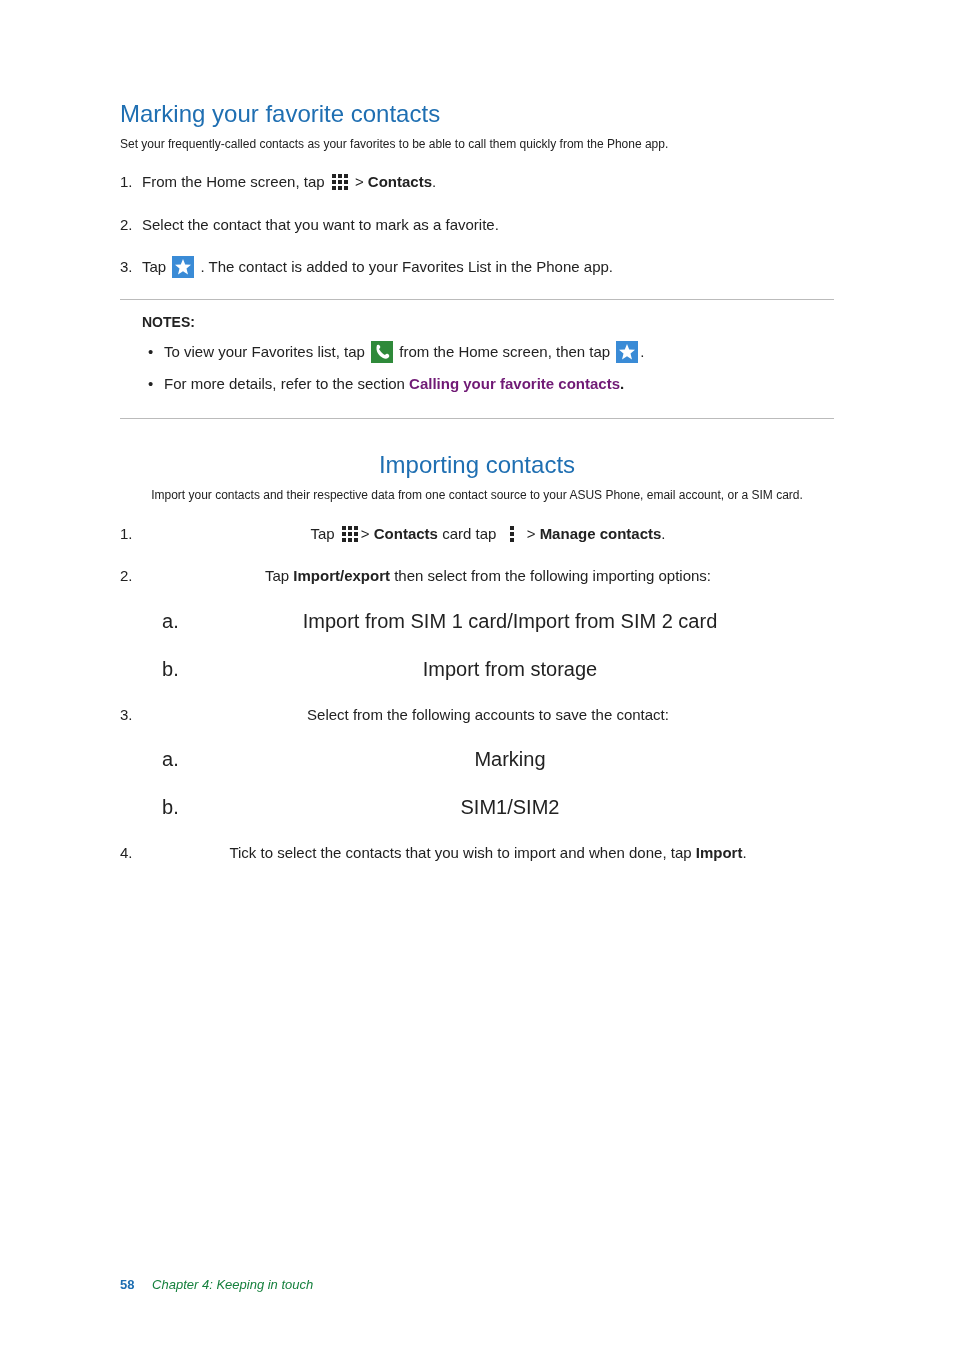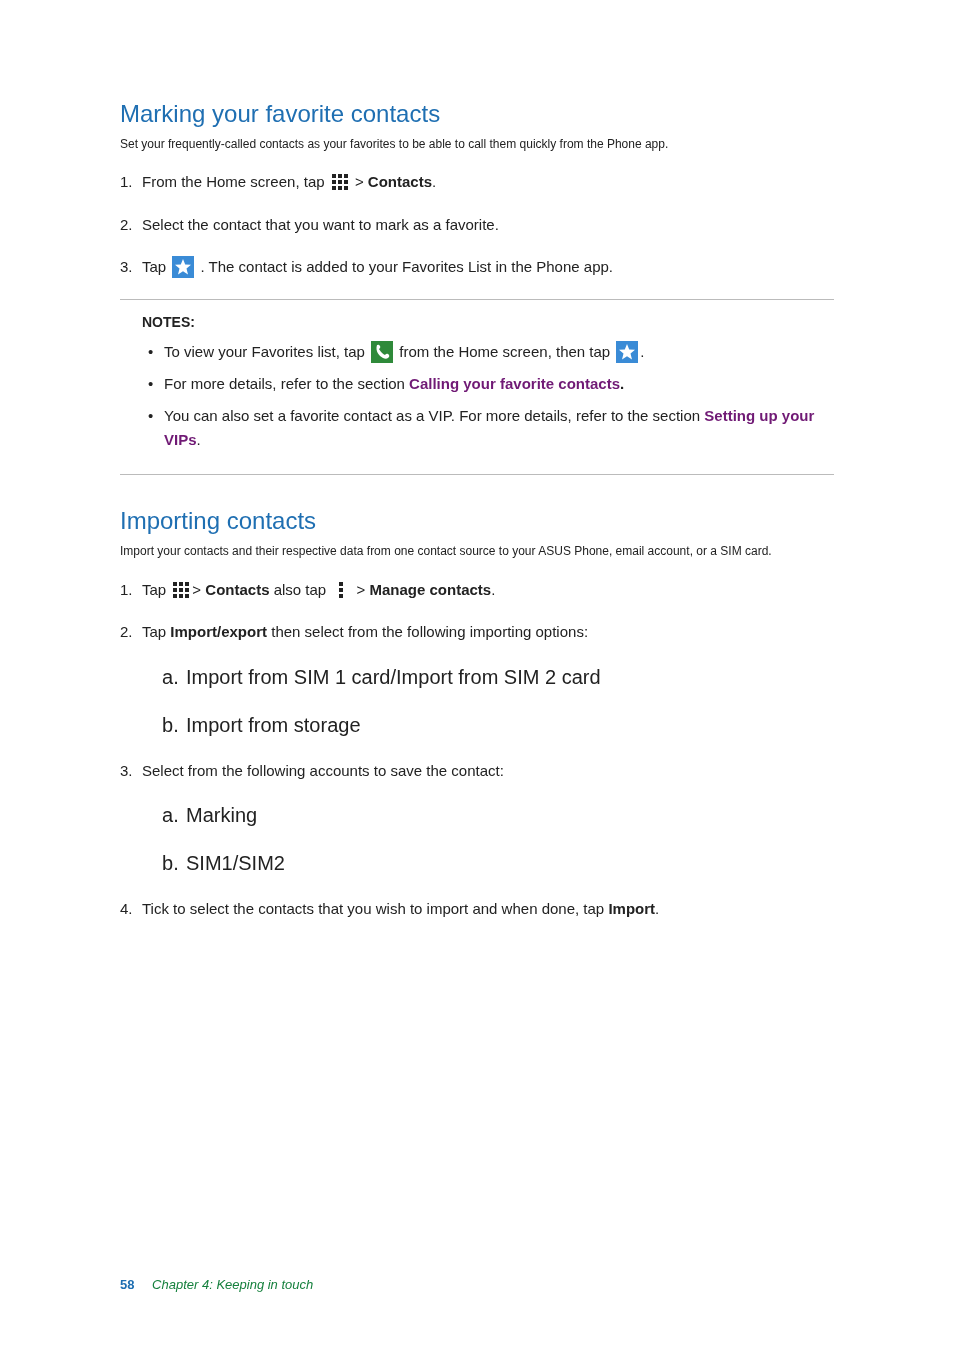--- a/index.html
+++ b/index.html
@@ -96,21 +96,21 @@
     cursor: pointer;
   }
   .footer {
     position: absolute;
     left: 120px;
     bottom: 58px;
     font-size: 13px;
   }
   .footer .pagenum { color: #1f6fb2; font-weight: 700; margin-right: 14px; }
   .footer .chapter { font-style: italic; color: #15803d; }
-  .sec2 { margin-top: 26px; }
+  .sec2 { margin-top: 26px; text-align: center; }
 </style>
 </head>
 <body>
 
 <div class="page">
 
   <h2>Marking your favorite contacts</h2>
   <p class="intro">Set your frequently-called contacts as your favorites to be able to call them quickly from the Phone app.</p>
 
   <ol class="main">
@@ -162,23 +162,20 @@
         <span class="icon big">
           <svg viewBox="0 0 22 22">
               <rect x="0" y="0" width="22" height="22" fill="#3a8bd6"></rect>
               <polygon points="11,3 13.2,8.4 19,8.8 14.5,12.6 16,18.4 11,15.2 6,18.4 7.5,12.6 3,8.8 8.8,8.4" fill="#fff"></polygon>
             </svg>
         </span><span>.</span>
       </li>
       <li>
         <span>For more details, refer to the section </span><span class="link">Calling your favorite contacts</span><span class="bold">.</span>
       </li>
-      <li>
-        <span>You can also set a favorite contact as a VIP. For more details, refer to the section </span><span class="link">Setting up your VIPs</span><span>.</span>
-      </li>
     </ul>
   </div>
 
   <div class="sec2">
     <h2>Importing contacts</h2>
     <p class="intro">Import your contacts and their respective data from one contact source to your ASUS Phone, email account, or a SIM card.</p>
 
     <ol class="main">
       <li>
         <span>Tap </span><span class="icon">
@@ -188,21 +185,21 @@
                 <rect x="7" y="1" width="4" height="4"></rect>
                 <rect x="13" y="1" width="4" height="4"></rect>
             <rect x="1" y="7" width="4" height="4"></rect>
                 <rect x="7" y="7" width="4" height="4"></rect>
                 <rect x="13" y="7" width="4" height="4"></rect>
             <rect x="1" y="13" width="4" height="4"></rect>
                 <rect x="7" y="13" width="4" height="4"></rect>
                 <rect x="13" y="13" width="4" height="4"></rect>
           </g>
             </svg>
-        </span><span>&gt; </span><span class="bold">Contacts</span><span> also tap </span>
+        </span><span>&gt; </span><span class="bold">Contacts</span><span> card tap </span>
         <span class="icon">
           <svg viewBox="0 0 18 18">
               <g fill="#222">
             <rect x="7" y="1" width="4" height="4"></rect>
             <rect x="7" y="7" width="4" height="4"></rect>
             <rect x="7" y="13" width="4" height="4"></rect>
           </g>
             </svg>
         </span><span> &gt; </span><span class="bold">Manage contacts</span><span>.</span>
       </li>

